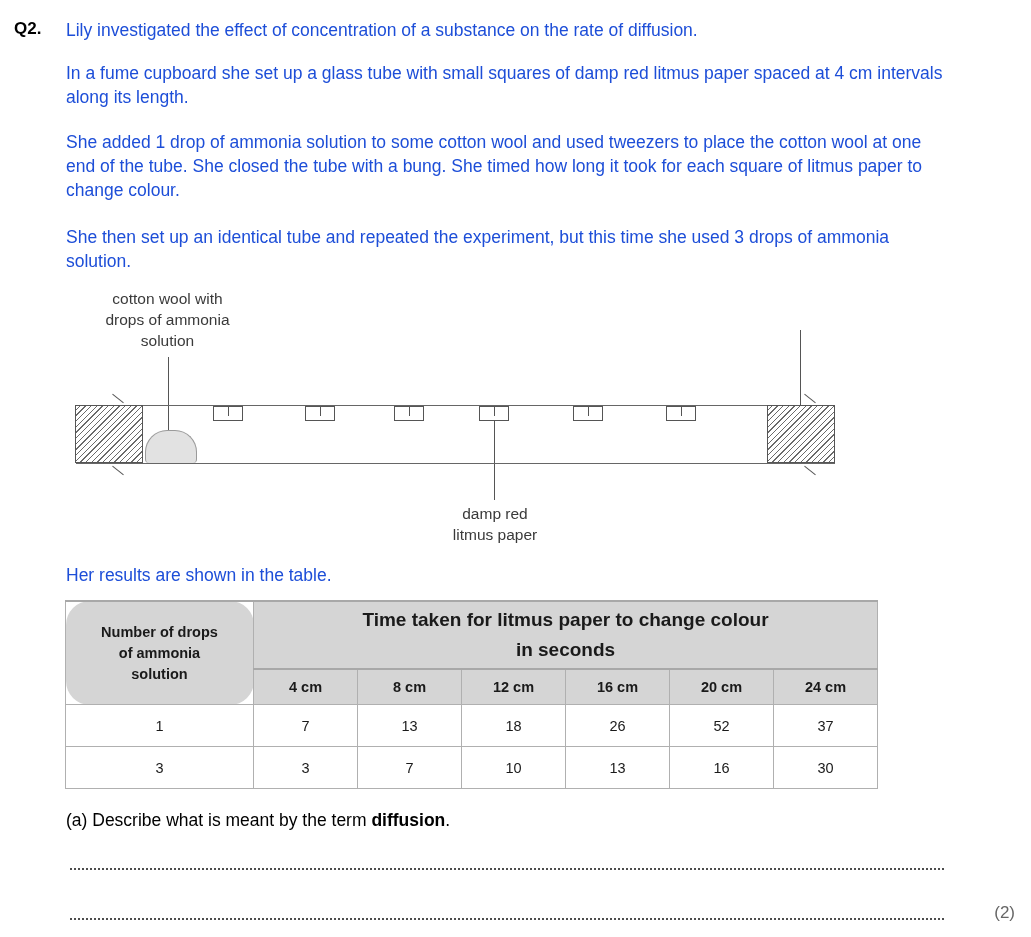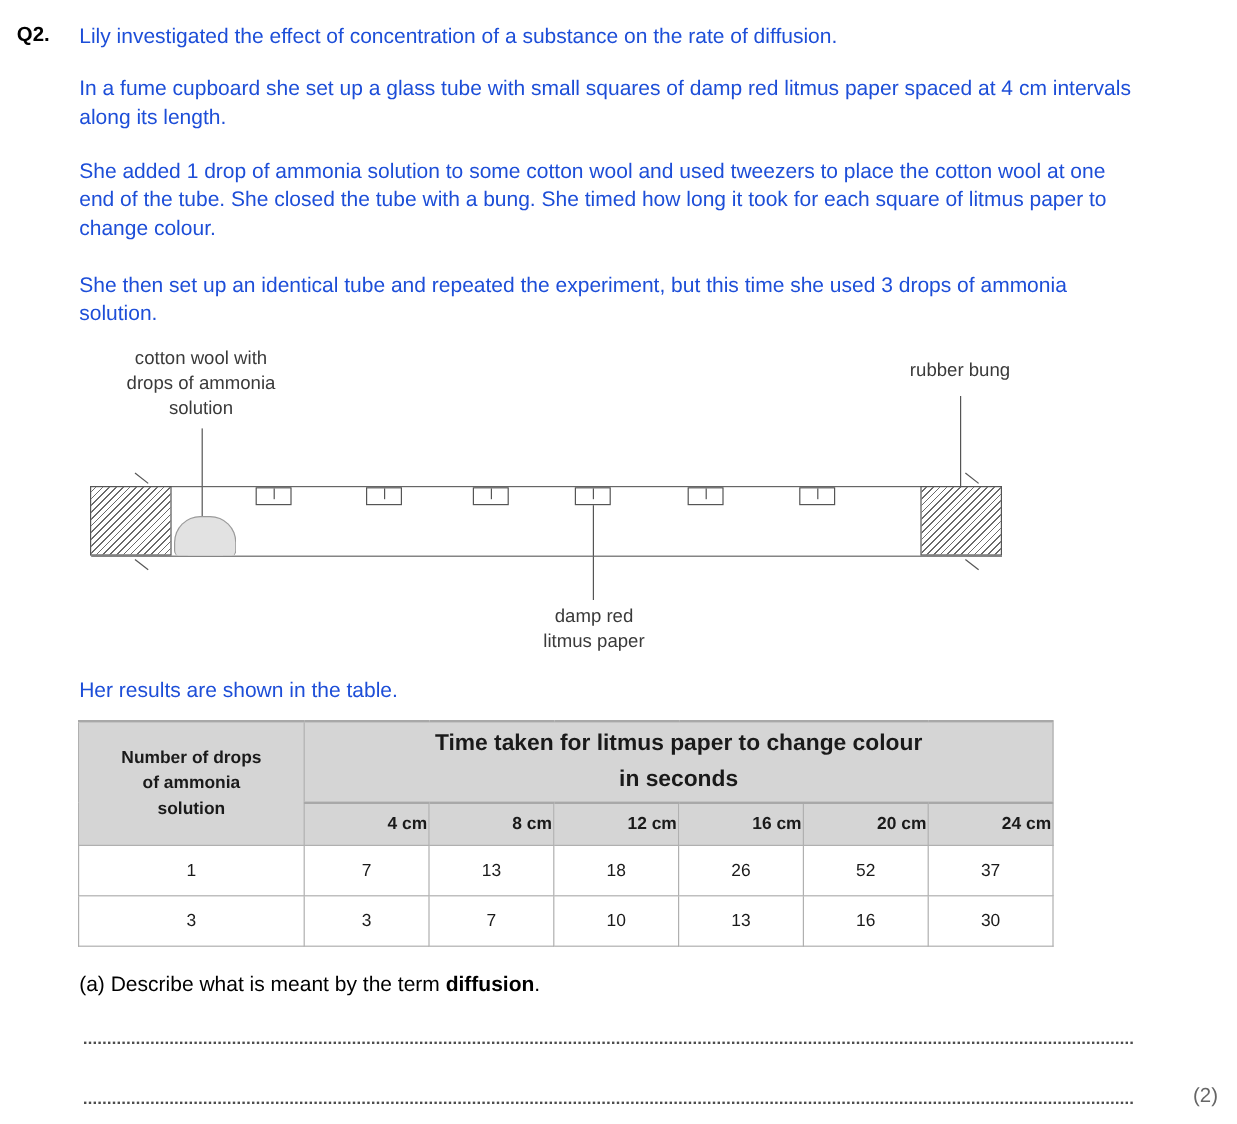--- a/index.html
+++ b/index.html
@@ -174,30 +174,30 @@
   }
   .results-table thead th {
     background: #d5d5d5;
     border-top: 2px solid #a8a8a8;
   }
   .results-table .col-head-first {
     width: 175px;
     height: 95px;
     line-height: 21px;
     padding: 0 6px;
+    border-radius: 24px;
   }
   .results-table .col-head-span {
     height: 64px;
     line-height: 30px;
     font-size: 19px;
   }
   .results-table .col-dist {
     width: 101px;
     height: 32px;
-    text-align: right;
   }
   .results-table tbody td {
     background: #ffffff;
     height: 39px;
     font-weight: normal;
     font-size: 14.5px;
   }
 
   
   .part-a {
@@ -236,21 +236,20 @@
 <div class="para p3">She added 1 drop of ammonia solution to some cotton wool and used tweezers to place the cotton wool at one end of the tube. She closed the tube with a bung. She timed how long it took for each square of litmus paper to change colour.</div>
 <div class="para p4">She then set up an identical tube and repeated the experiment, but this time she used 3 drops of ammonia solution.</div>
 
 <div class="diagram">
 
   <div class="dlabel" id="label-cotton">cotton wool with
 drops of ammonia
 solution</div>
   <div class="leader" id="leader-cotton"></div>
 
-  <div class="dlabel" id="label-bung">rubber bung</div>
   <div class="leader" id="leader-bung"></div>
 
   <div class="dlabel" id="label-litmus">damp red
 litmus paper</div>
   <div class="leader" id="leader-litmus"></div>
 
   <div class="tube-top"></div>
   <div class="tube-bottom"></div>
 
   <div class="bung" id="bung-left"></div>

